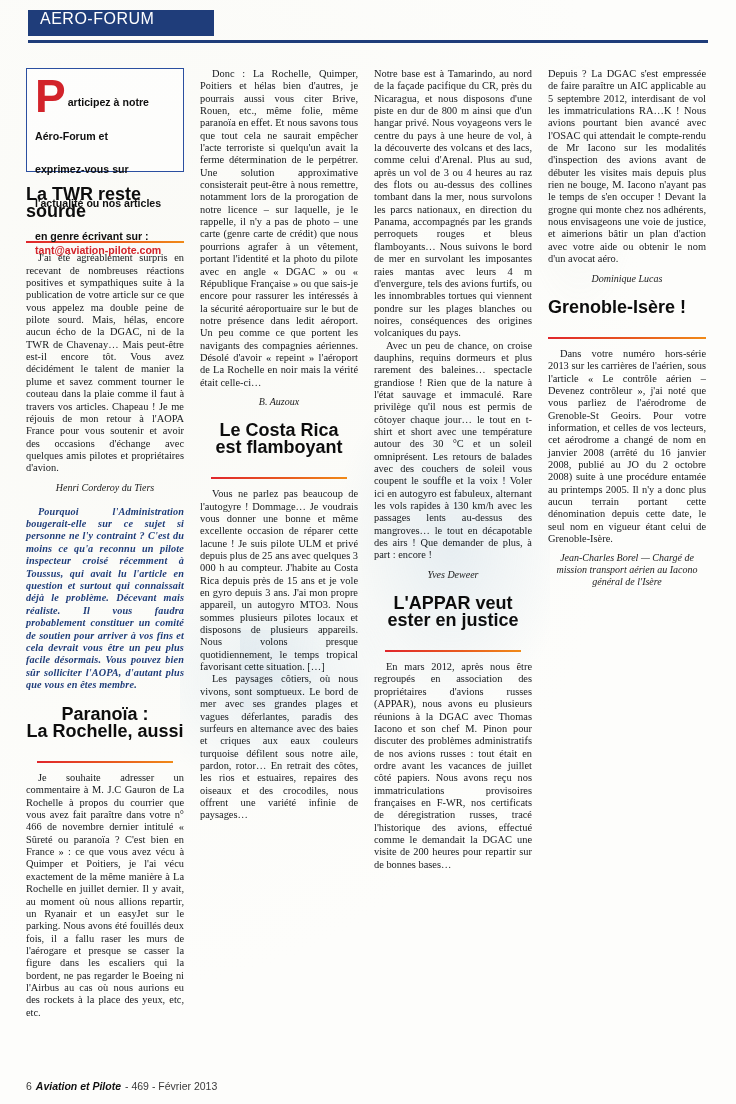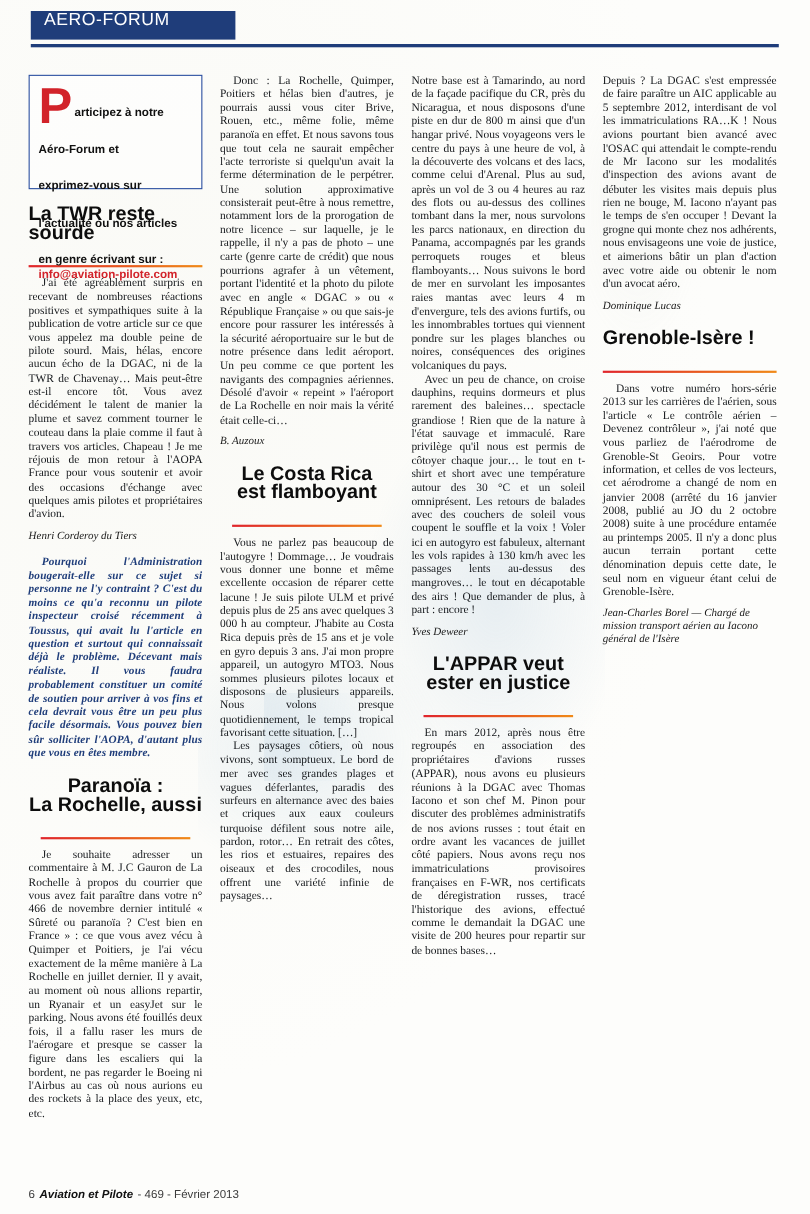--- a/index.html
+++ b/index.html
@@ -133,21 +133,21 @@
     margin:1px 0 9px 0;
   }
   .head-ul.short{width:100%;}
   .head-ul.mid{width:86%;margin-left:auto;margin-right:auto;}
 
   
   .sig{
     font-style:italic;
     font-size:10px;
     line-height:12px;
-    text-align:left;
+    text-align:center;
     text-indent:0;
     margin-top:7px;
     color:#1a1a1a;
     font-family:"Liberation Serif", serif;
   }
   .editor{
     font-style:italic;
     font-weight:bold;
     font-size:10.2px;
     line-height:12.4px;
@@ -191,21 +191,21 @@
 
     <div class="col">
 
       <div class="intro-box">
         <span class="dropcap">P</span>
         <p class="intro-text">articipez à notre</p>
         <p class="intro-text">Aéro-Forum et</p>
         <p class="intro-text">exprimez-vous sur</p>
         <p class="intro-text">l'actualité ou nos articles</p>
         <p class="intro-text">en genre écrivant sur :</p>
-        <p class="intro-mail">info@aviation-pilote.com</p>
+        <p class="intro-mail">tant@aviation-pilote.com</p>
       </div>
 
       <div class="head left">
         <span class="ln1">La TWR reste sourde</span>
       </div>
       <div class="head-ul short"></div>
 
       <p>J'ai été agréablement surpris en recevant de nombreuses réactions positives et sympathiques suite à la publication de votre article sur ce que vous appelez ma double peine de pilote sourd. Mais, hélas, encore aucun écho de la DGAC, ni de la TWR de Chavenay… Mais peut-être est-il encore tôt. Vous avez décidément le talent de manier la plume et savez comment tourner le couteau dans la plaie comme il faut à travers vos articles. Chapeau ! Je me réjouis de mon retour à l'AOPA France pour vous soutenir et avoir des occasions d'échange avec quelques amis pilotes et propriétaires d'avion.</p>
       <p class="sig">Henri Corderoy du Tiers</p>
       <p class="editor">Pourquoi l'Administration bougerait-elle sur ce sujet si personne ne l'y contraint ? C'est du moins ce qu'a reconnu un pilote inspecteur croisé récemment à Toussus, qui avait lu l'article en question et surtout qui connaissait déjà le problème. Décevant mais réaliste. Il vous faudra probablement constituer un comité de soutien pour arriver à vos fins et cela devrait vous être un peu plus facile désormais. Vous pouvez bien sûr solliciter l'AOPA, d'autant plus que vous en êtes membre.</p>

